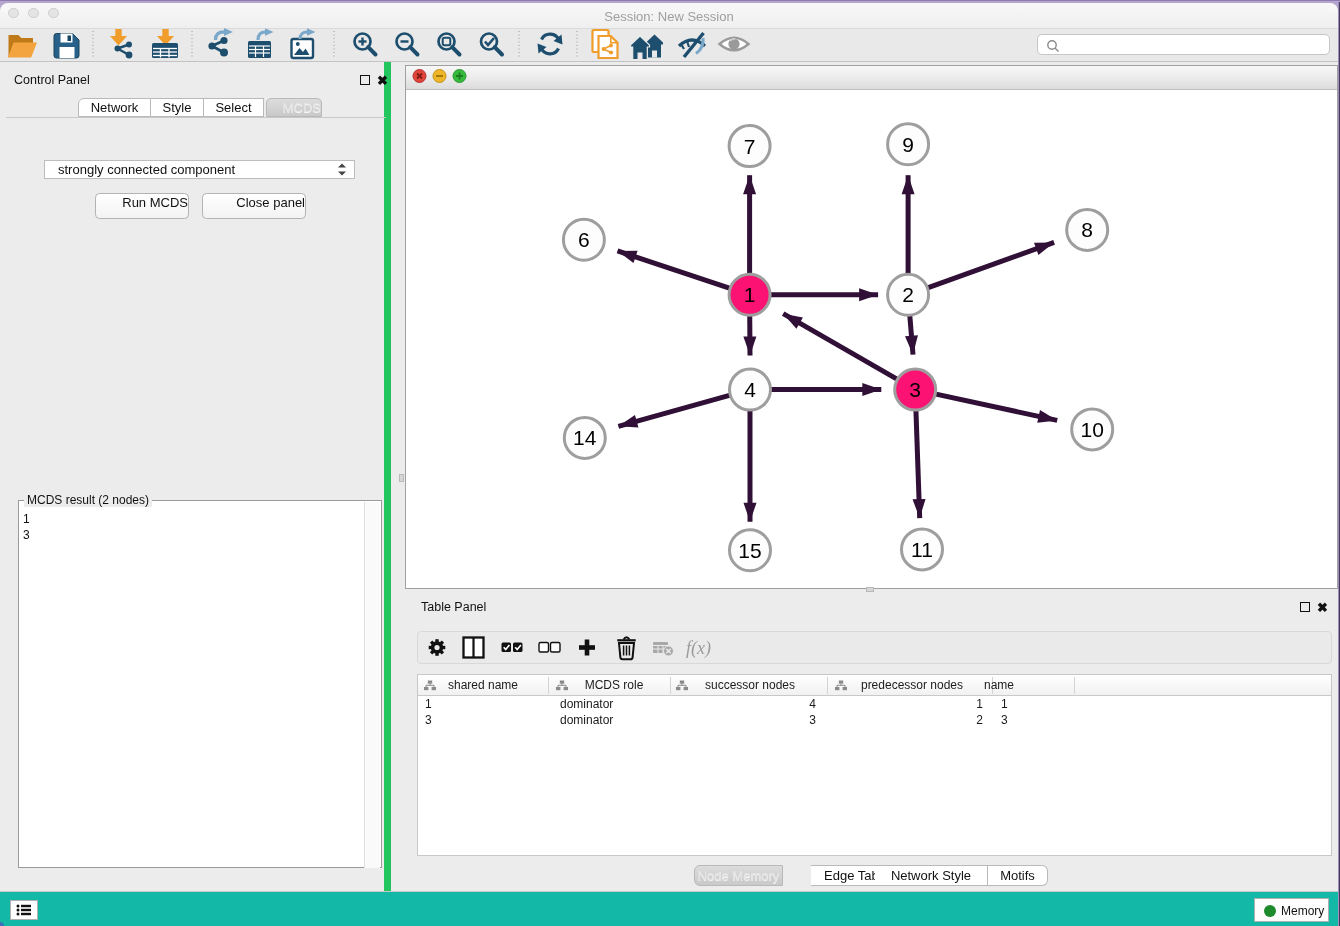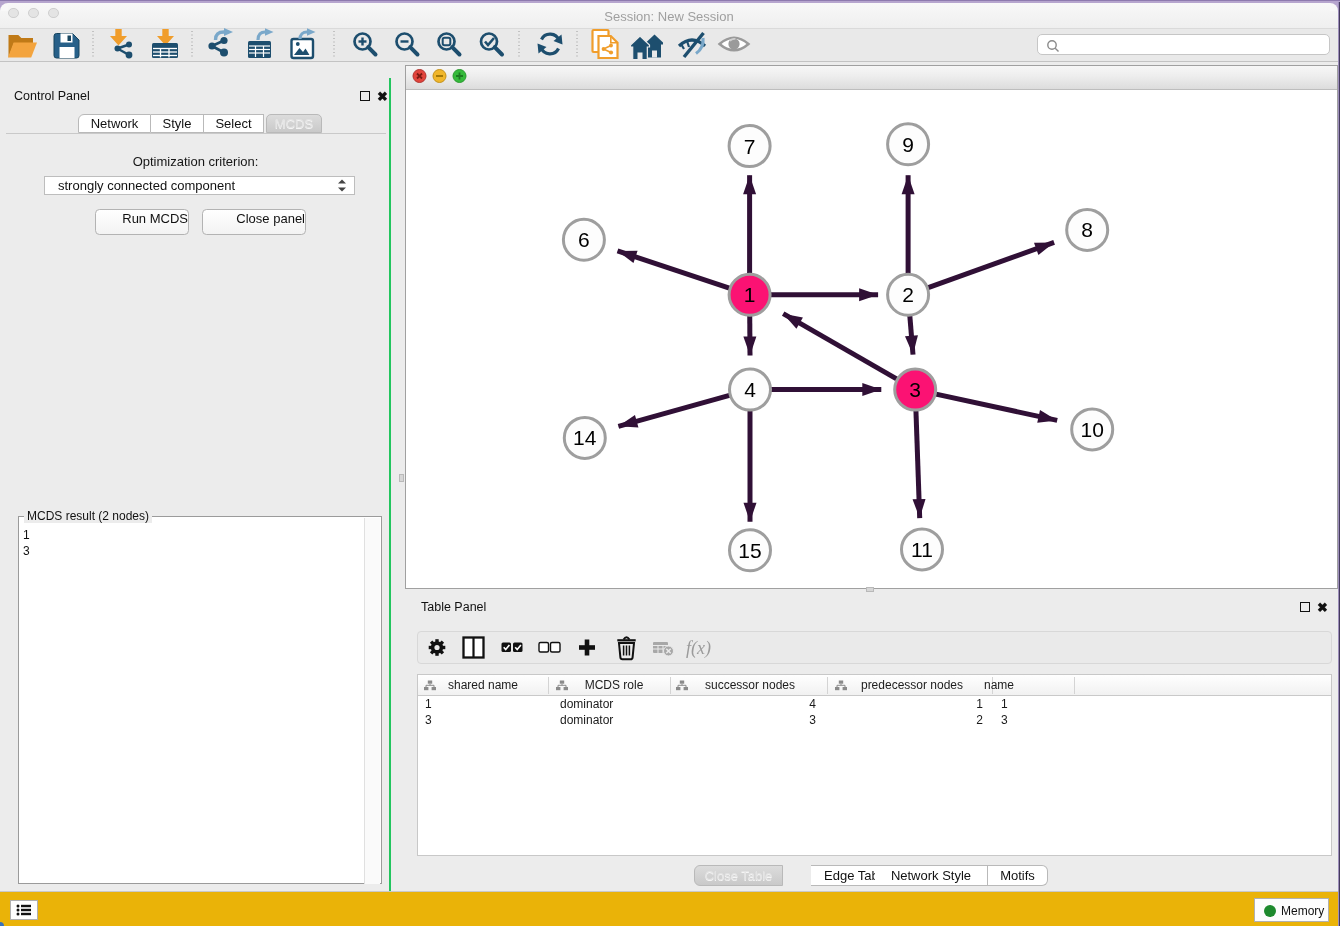--- a/index.html
+++ b/index.html
@@ -25,22 +25,22 @@
 
 #toolbar { left:0; top:28px; width:1338px; height:34px; background:#e9e9e9;
   border-top:1px solid #dadada; border-bottom:1px solid #c3c3c3; }
 #searchbox { position:absolute; left:1037px; top:5px; width:293px; height:21px;
   background:#fff; border:1px solid #c6c6c6; border-radius:5px; }
 
 
 #content { left:0; top:62px; width:1338px; height:829px; background:#ececec; }
 
 
-#leftpanel { left:0; top:16px; width:391px; height:829px; background:#ececec;
-  border-right:2px solid #22c55e; }
+#leftpanel { left:0; top:0; width:391px; height:829px; background:#ececec;
+  border-right:7px solid #22c55e; }
 #cp-title { left:14px; top:11px; font-size:12.5px; color:#111; }
 .float-ic { width:10px; height:10px; border:1.5px solid #111; background:transparent; }
 .close-ic { font-size:13px; font-weight:bold; color:#111; line-height:12px; }
 .tab { position:absolute; top:36px; height:19px; background:#fff;
   border:1px solid #b9b9b9; font-size:13px; color:#111; text-align:center;
   line-height:17px; }
 .tabsel { background:linear-gradient(#dcdcdc,#c9c9c9); color:#e3e3e3;
   text-shadow:0 1px 0 #f5f5f5; border-color:#b9b9b9; }
 #tabline { left:6px; top:55px; width:380px; height:1px; background:#c9c9c9; }
 #optlabel { left:0; top:76px; width:391px; text-align:center; font-size:13px; color:#161616; }
@@ -89,21 +89,21 @@
 .hsep { position:absolute; top:2px; width:1px; height:17px; background:#d4d4d4; }
 .hlabel { position:absolute; top:3px; font-size:12px; color:#1c1c1c; text-align:center; }
 .cell { position:absolute; font-size:12px; color:#1a1a1a; }
 .btab { position:absolute; top:272px; height:21px; background:#fff;
   border:1px solid #b9b9b9; font-size:13px; color:#111; text-align:center;
   line-height:19px; }
 .btabsel { background:linear-gradient(#dcdcdc,#c9c9c9); color:#e3e3e3;
   text-shadow:0 1px 0 #f5f5f5; }
 
 
-#statusbar { left:0; top:891px; width:1338px; height:35px; background:#eab308;
+#statusbar { left:0; top:891px; width:1338px; height:35px; background:#14b8a6;
   border-top:1px solid #c9c9c9; }
 #listbtn { position:absolute; left:10px; top:8px; width:28px; height:20px;
   background:#fff; border:1px solid #b0b0b0; }
 #membtn { position:absolute; left:1254px; top:6px; width:75px; height:24px;
   background:#fdfdfd; border:1px solid #b0b0b0; font-size:12px; color:#111; }
 #corner-bl { left:0; top:922px; width:4px; height:4px; background:#3a72b8;
   border-radius:0 5px 0 0; }
 .corner { width:8px; height:8px; background:#b6a5ce; overflow:hidden; }
 .corner > div { width:16px; height:16px; background:#f8f8f8; }
 </style>
@@ -249,23 +249,22 @@
 
   <div class="abs" id="content">
 
     <div class="abs" id="leftpanel">
       <div class="abs" id="cp-title">Control Panel</div>
       <div class="abs float-ic" style="left:360px; top:13px;"></div>
       <div class="abs close-ic" style="left:377px; top:13px;">✖</div>
       <div class="tab" style="left:78px; width:73px; border-radius:6px 0 0 0;">Network</div>
       <div class="tab" style="left:151px; width:53px; border-left:none;">Style</div>
       <div class="tab" style="left:204px; width:60px; border-left:none;">Select</div>
-      <div class="tab tabsel" style="left:266px; width:56px; border-radius:5px 5px 0 0;">MCDS</div>
+      <div class="tab tabsel" style="left:266px; width:56px; border-radius:5px 5px 0 0;text-align:right;">MCDS</div>
       <div class="abs" id="tabline"></div>
-      <div class="abs" id="optlabel">Optimization criterion:</div>
       <div class="abs" id="dropdown">strongly connected component
         <svg width="12" height="17" style="position:absolute; right:6px; top:0;">
           <path d="M2,6.5 L6,2.5 L10,6.5 Z" fill="#444"></path>
           <path d="M2,10.5 L6,14.5 L10,10.5 Z" fill="#444"></path>
         </svg>
       </div>
       <div class="btn" style="left:95px; width:94px;">Run MCDS</div>
       <div class="btn" style="left:202px; width:104px;">Close panel</div>
       <div class="abs" id="fieldset">
         <div id="fs-sb"></div>
@@ -442,21 +441,21 @@
         <div class="cell" style="left:142px; top:22px;">dominator</div>
         <div class="cell" style="left:252px; top:22px; width:146px; text-align:right;">4</div>
         <div class="cell" style="left:409px; top:22px; width:156px; text-align:right;">1</div>
         <div class="cell" style="left:583px; top:22px;">1</div>
         <div class="cell" style="left:7px; top:38px;">3</div>
         <div class="cell" style="left:142px; top:38px;">dominator</div>
         <div class="cell" style="left:252px; top:38px; width:146px; text-align:right;">3</div>
         <div class="cell" style="left:409px; top:38px; width:156px; text-align:right;">2</div>
         <div class="cell" style="left:583px; top:38px;">3</div>
       </div>
-      <div class="btab btabsel" style="left:289px; width:89px; border-radius:6px 0 0 6px;">Close Table</div>
+      <div class="btab btabsel" style="left:289px; width:89px; border-radius:6px 0 0 6px;">Node Memory</div>
       <div class="btab" style="left:378px; width:92px; border-left:none;margin-left:28px;">Edge Table</div>
       <div class="btab" style="left:470px; width:113px; border-left:none;">Network Style</div>
       <div class="btab" style="left:583px; width:60px; border-radius:0 6px 6px 0; border-left:none;">Motifs</div>
     </div>
   </div>
 
   <div class="abs" id="statusbar">
     <div id="listbtn">
       <svg width="26" height="18" style="position:absolute;left:0;top:0;">
         <circle cx="7" cy="5" r="1.5" fill="#111"></circle>

